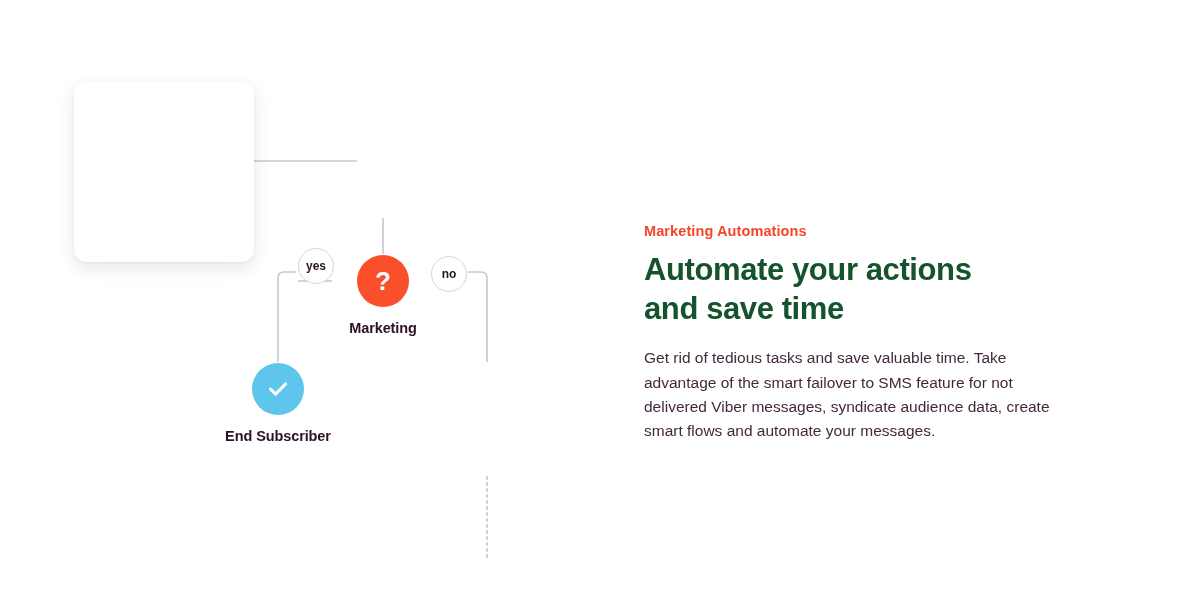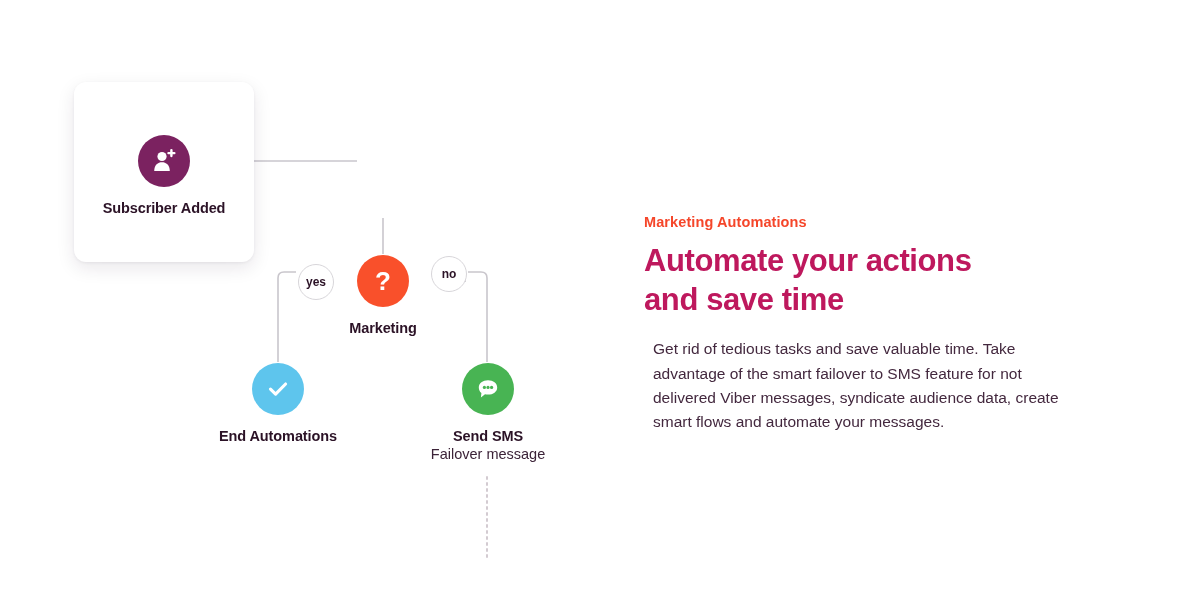--- a/index.html
+++ b/index.html
@@ -116,52 +116,52 @@
     border-radius: 50%;
     background: #ffffff;
     border: 1.4px solid #d8d6da;
     display: flex;
     align-items: center;
     justify-content: center;
     font-size: 12px;
     font-weight: bold;
     color: #2b1226;
   }
-  #pill-yes { left: 298px; top: 264px; }
+  #pill-yes { left: 298px; top: 248px; }
   #pill-no  { left: 431px; top: 256px; }
 
   
   .copy {
     position: absolute;
     left: 644px;
-    top: 214px;
+    top: 223px;
     width: 432px;
   }
   .eyebrow {
     font-size: 14.5px;
     font-weight: bold;
     color: #f5462a;
     letter-spacing: 0.1px;
     margin: 0 0 10px 0;
     line-height: 1.2;
   }
   .headline {
     font-size: 31px;
     font-weight: bold;
-    color: #be185d;
+    color: #14532d;
     line-height: 1.26;
     letter-spacing: -0.4px;
     margin: 0 0 18px 0;
     max-width: 340px;
   }
   .body-copy {
     font-size: 15.5px;
     color: #43283e;
     line-height: 1.56;
-    margin: 9px;
+    margin: 0;
     max-width: 430px;
   }
 </style>
 </head>
 <body>
 
 <div class="stage">
 
   <div class="flow">
 
@@ -177,63 +177,38 @@
 
       <path d="M 296 272 L 284 272 Q 278 272 278 278 L 278 362" fill="none" stroke="#c9c6cc" stroke-width="1.6"></path>
 
       <path d="M 468 272 L 481 272 Q 487 272 487 278 L 487 362" fill="none" stroke="#c9c6cc" stroke-width="1.6"></path>
 
       <line x1="487" y1="477" x2="487" y2="561" stroke="#cfc6cd" stroke-width="1.8" stroke-dasharray="2 4" stroke-linecap="round"></line>
     </svg>
 
     <div class="card"></div>
 
-    <div class="node" id="node-subscriber">
-      <div class="node-circle c-subscriber">
-        <svg width="30" height="30" viewBox="0 0 30 30" aria-hidden="true">
-          <circle cx="13" cy="10.5" r="4.6" fill="#ffffff"></circle>
-          <path d="M5.2 25 C5.2 18.8 9.0 16.2 13 16.2 C17 16.2 20.8 18.8 20.8 25 Z" fill="#ffffff"></path>
-          <rect x="21.2" y="3.0" width="2.4" height="8.2" rx="1.1" fill="#ffffff"></rect>
-          <rect x="18.3" y="5.9" width="8.2" height="2.4" rx="1.1" fill="#ffffff"></rect>
-        </svg>
-      </div>
-      <div class="node-label">Subscriber Added</div>
-    </div>
 
 
     <div class="node" id="node-delivered">
       <div class="node-circle c-delivered">
         <span class="qmark">?</span>
       </div>
       <div class="node-label">Marketing</div>
     </div>
 
     <div class="node" id="node-end">
       <div class="node-circle c-end">
         <svg width="30" height="30" viewBox="0 0 30 30" aria-hidden="true">
           <path d="M7.5 15.2 L12.6 20.2 L22.6 10.0" fill="none" stroke="#ffffff" stroke-width="3.1" stroke-linecap="round" stroke-linejoin="round"></path>
         </svg>
       </div>
-      <div class="node-label">End Automations</div>
-    </div>
-
-    <div class="node" id="node-sms">
-      <div class="node-circle c-sms">
-        <svg width="30" height="30" viewBox="0 0 30 30" aria-hidden="true">
-          <path d="M15 6.2 C20.2 6.2 24.2 9.2 24.2 13.4 C24.2 17.6 20.2 20.6 15 20.6
-                   C13.9 20.6 12.9 20.5 12.0 20.25 L7.9 23.6 L8.4 18.9
-                   C6.7 17.6 5.8 15.6 5.8 13.4 C5.8 9.2 9.8 6.2 15 6.2 Z" fill="#ffffff"></path>
-          <circle cx="11.4" cy="13.4" r="1.6" fill="#48b453"></circle>
-          <circle cx="15.0" cy="13.4" r="1.6" fill="#48b453"></circle>
-          <circle cx="18.6" cy="13.4" r="1.6" fill="#48b453"></circle>
-        </svg>
-      </div>
-      <div class="node-label">Send SMS</div>
-      <div class="node-sublabel">Failover message</div>
-    </div>
+      <div class="node-label">End Subscriber</div>
+    </div>
+
 
     <div class="branch-pill" id="pill-yes">
       <span>yes</span>
     </div>
     <div class="branch-pill" id="pill-no">
       <span>no</span>
     </div>
 
   </div>
 

